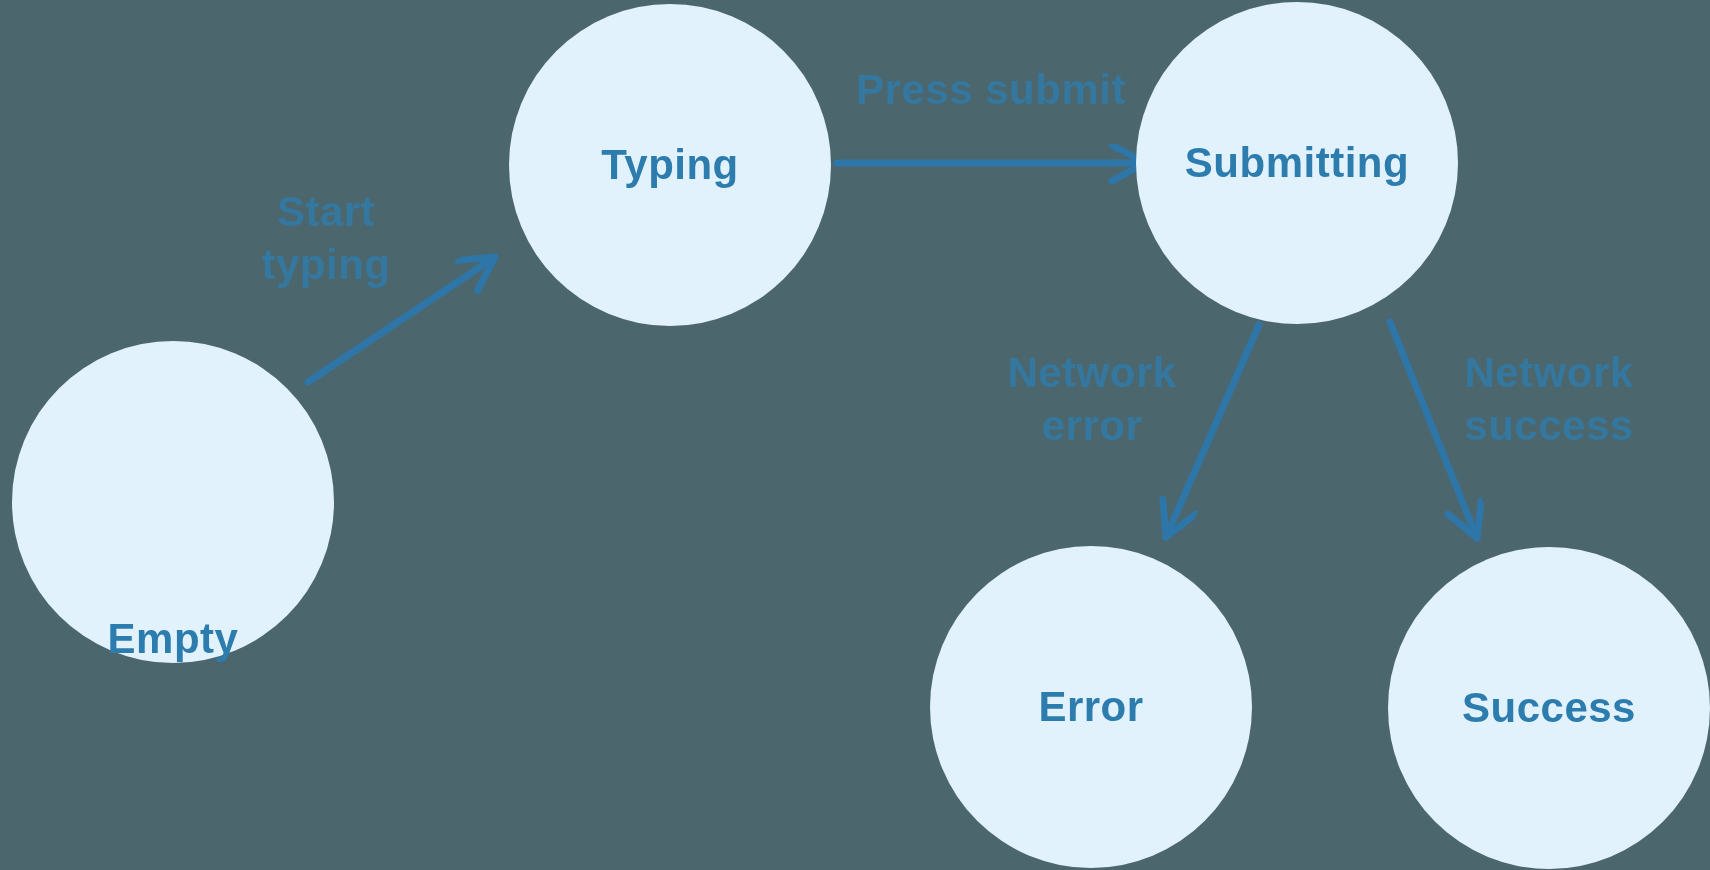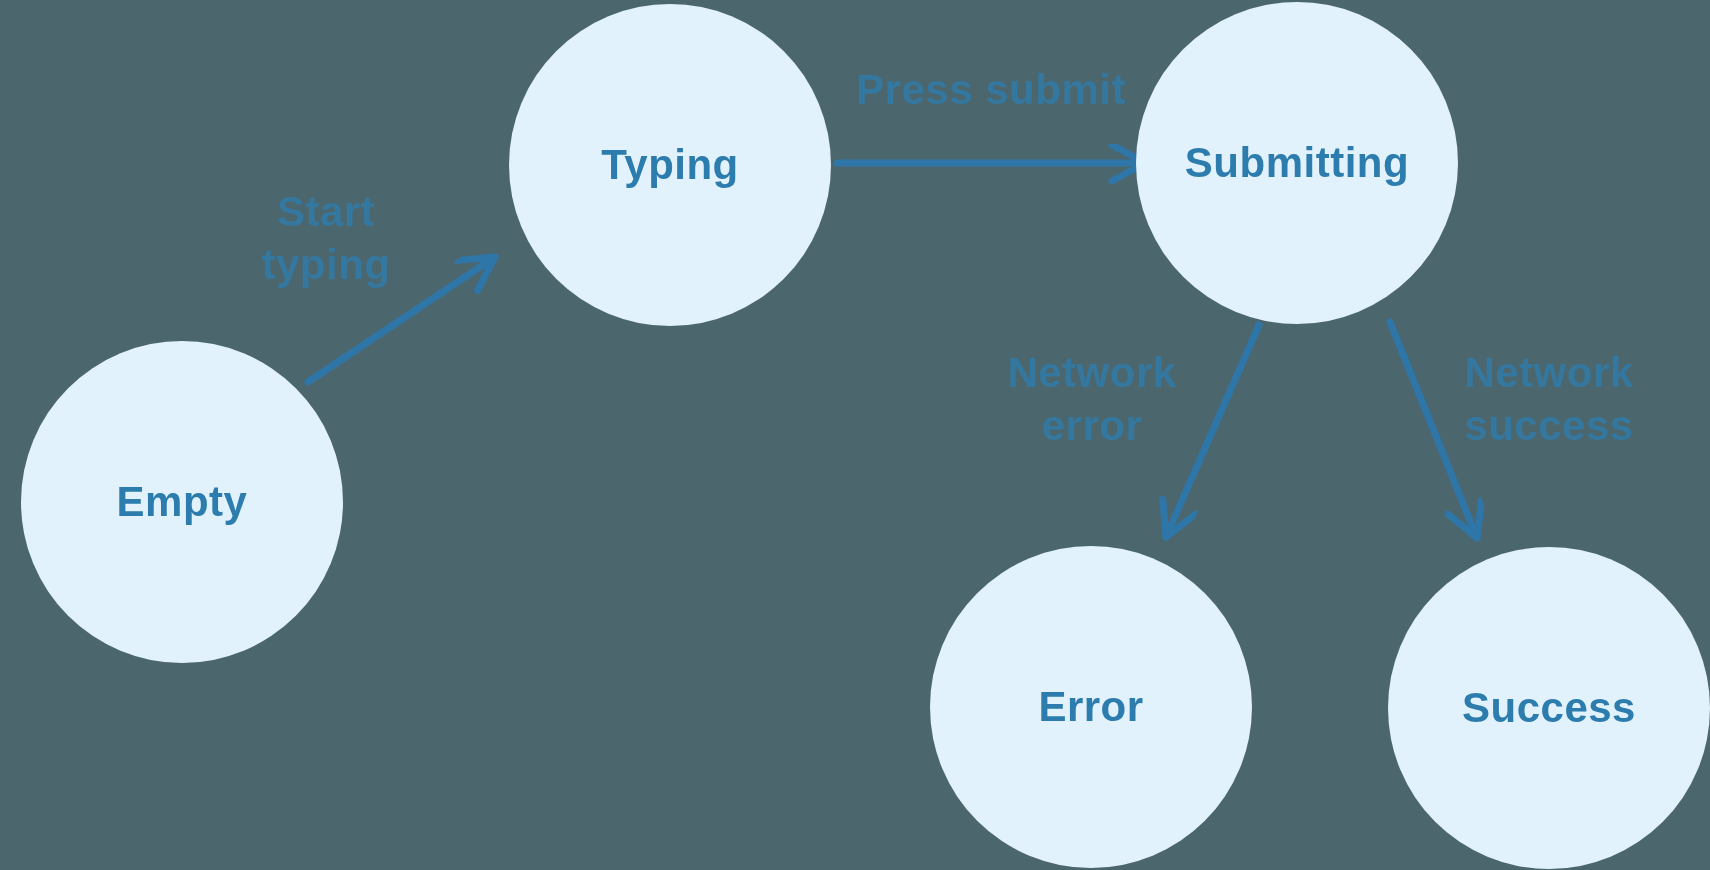--- a/index.html
+++ b/index.html
@@ -72,21 +72,21 @@
       <marker id="arrowhead" markerUnits="userSpaceOnUse" markerWidth="44" markerHeight="44" refX="37" refY="19" orient="auto">
         <path class="edge-stroke" d="M4,1 L37,19 L4,37"></path>
       </marker>
     </defs>
     <line class="edge-stroke" x1="308" y1="382" x2="495" y2="257" marker-end="url(#arrowhead)"></line>
     <line class="edge-stroke" x1="837" y1="163" x2="1145" y2="163" marker-end="url(#arrowhead)"></line>
     <line class="edge-stroke" x1="1259" y1="325" x2="1166" y2="537" marker-end="url(#arrowhead)"></line>
     <line class="edge-stroke" x1="1390" y1="322" x2="1477" y2="538" marker-end="url(#arrowhead)"></line>
   </svg>
 
-  <div class="node" style="left:21px; top:341px;">
+  <div class="node" style="left:12px; top:341px;align-items:flex-end;">
     <span class="node-label">Empty</span>
   </div>
 
   <div class="node" style="left:509px; top:4px;">
     <span class="node-label">Typing</span>
   </div>
 
   <div class="node" style="left:1136px; top:2px;">
     <span class="node-label">Submitting</span>
   </div>

